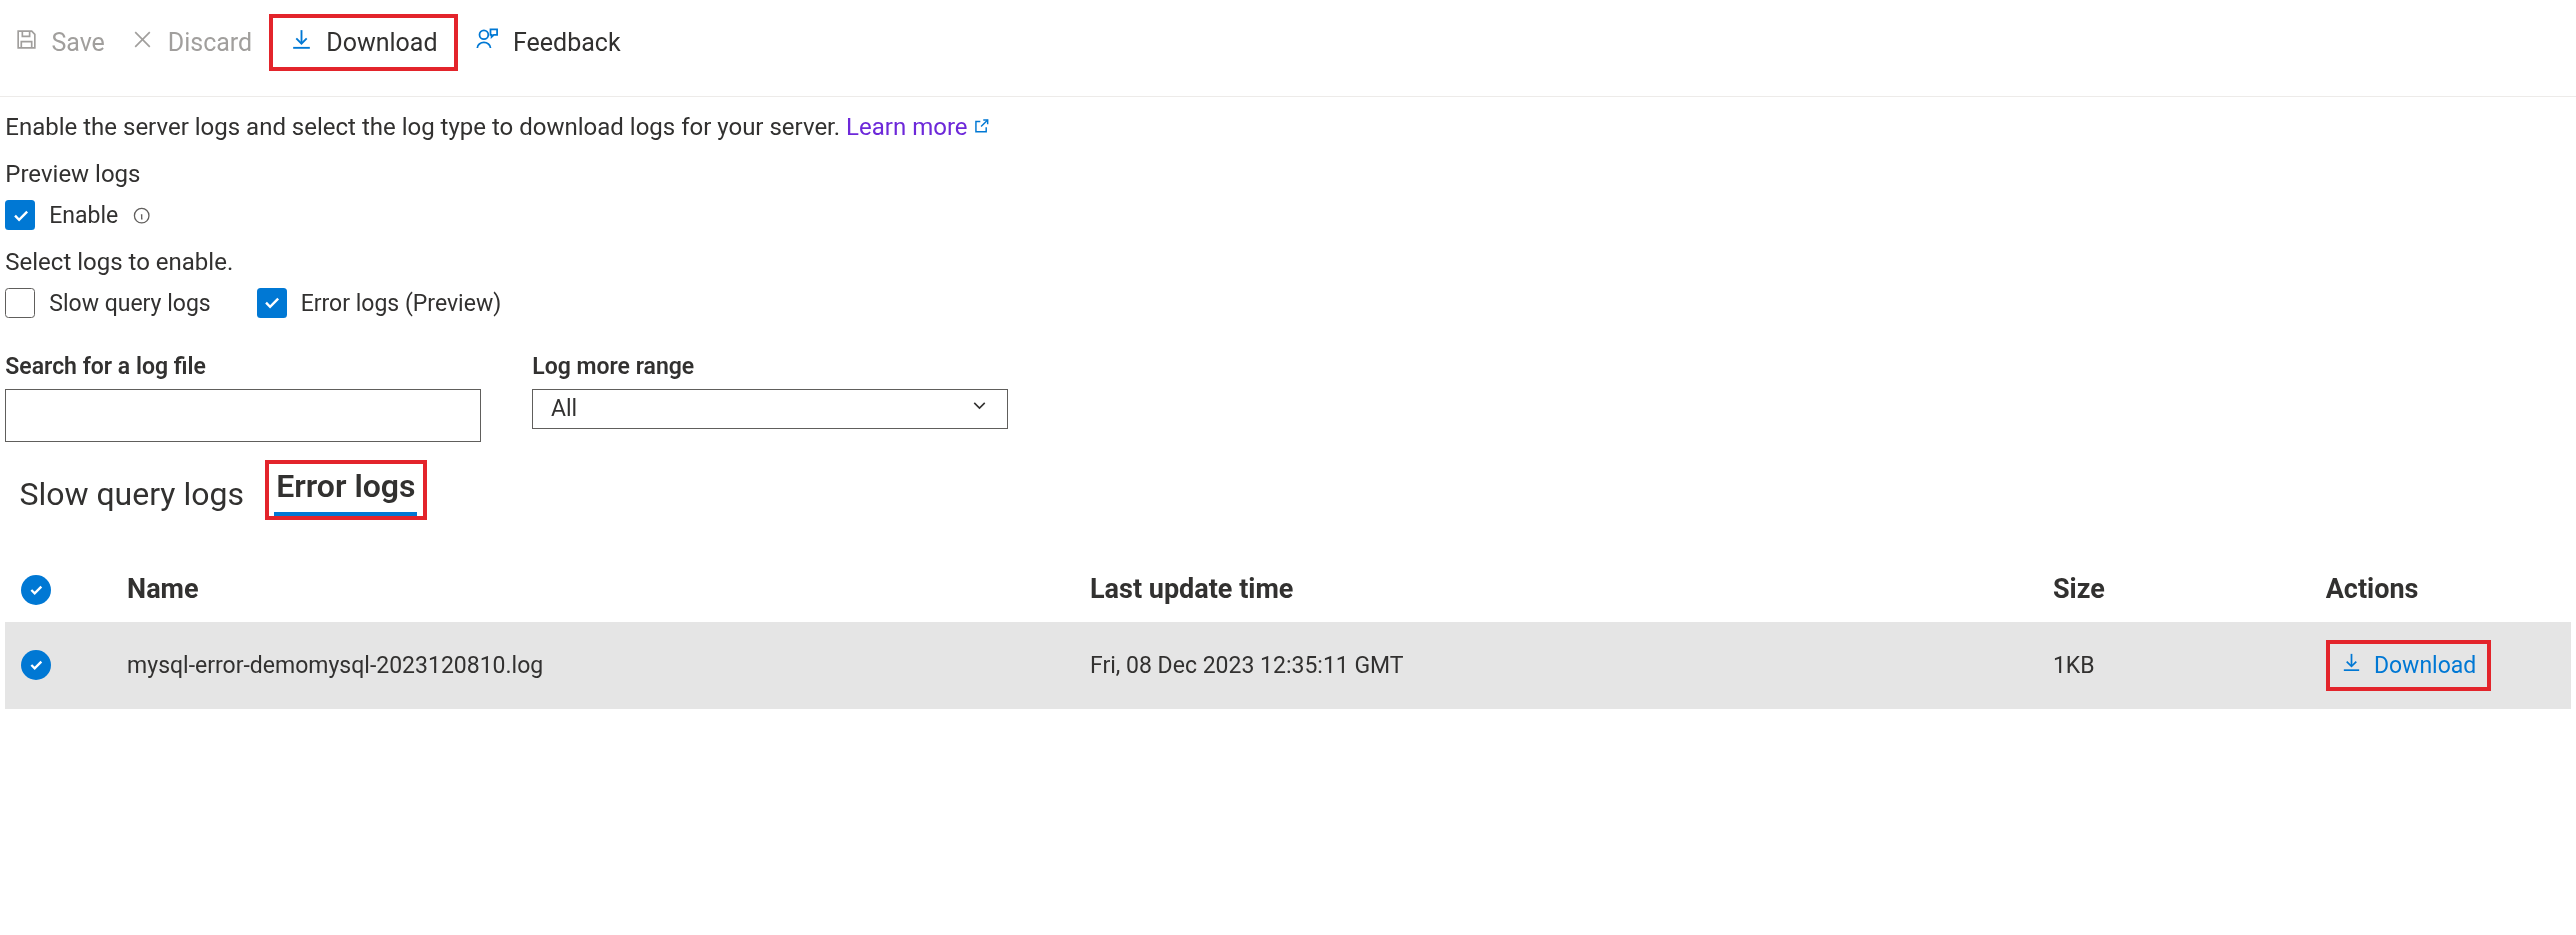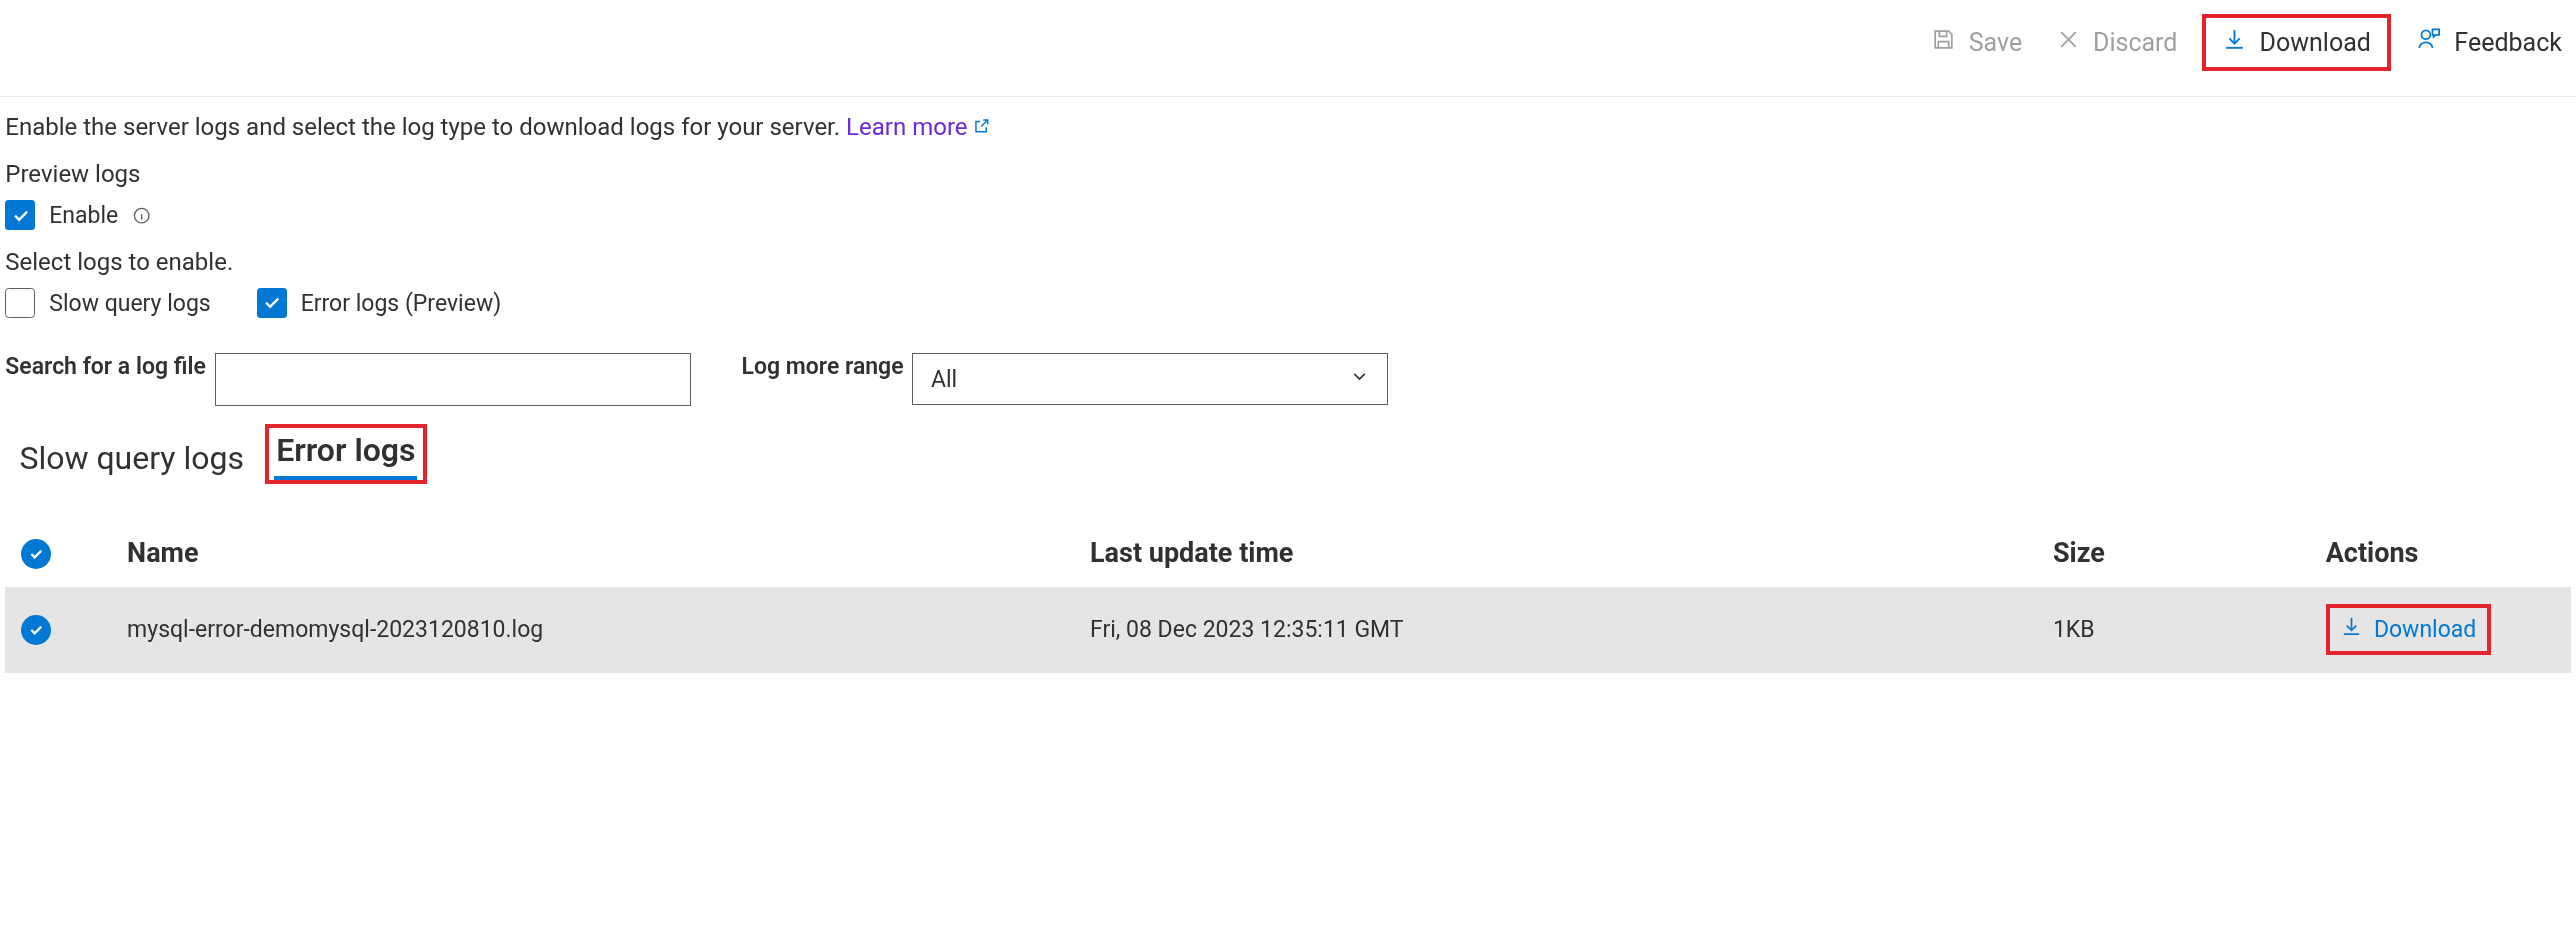--- a/index.html
+++ b/index.html
@@ -7,24 +7,23 @@
     margin: 0;
     padding: 0;
     font-family: "Segoe UI", -apple-system, BlinkMacSystemFont, Roboto, sans-serif;
     font-size: 23px;
     color: #323130;
     background: #ffffff;
   }
   .toolbar {
     display: flex;
     align-items: center;
-    gap: 16px;
+    gap: 8px;
     padding: 14px 5.3px 25px 5.3px;
     border-bottom: 0.9px solid #edebe9;
-    justify-content: flex-end;
   }
   .tbtn {
     display: inline-flex;
     align-items: center;
     gap: 12.3px;
     padding: 5.3px 8.8px;
     cursor: pointer;
     font-size: 25px;
     color: #323130;
   }
@@ -73,31 +72,31 @@
   .log-type-row {
     display: flex;
     gap: 46px;
     margin-bottom: 35px;
   }
   .filter-row {
     display: flex;
     gap: 51px;
     margin-bottom: 23px;
   }
-  .filter-group { display: flex; flex-direction: row; gap: 8.8px; }
+  .filter-group { display: flex; flex-direction: column; gap: 8.8px; }
   .filter-label { font-size: 23px; font-weight: 600; color: #323130; }
   .text-input {
     width: 476px;
     height: 53px;
     border: 1.8px solid #605e5c;
     background: #fff;
   }
   .select {
     width: 476px;
-    height: 52px;
+    height: 40px;
     border: 1.8px solid #605e5c;
     display: flex;
     align-items: center;
     justify-content: space-between;
     padding: 0 17.6px;
     background: #fff;
     cursor: pointer;
   }
   .select .chev { color: #323130; }
   .tabs {

